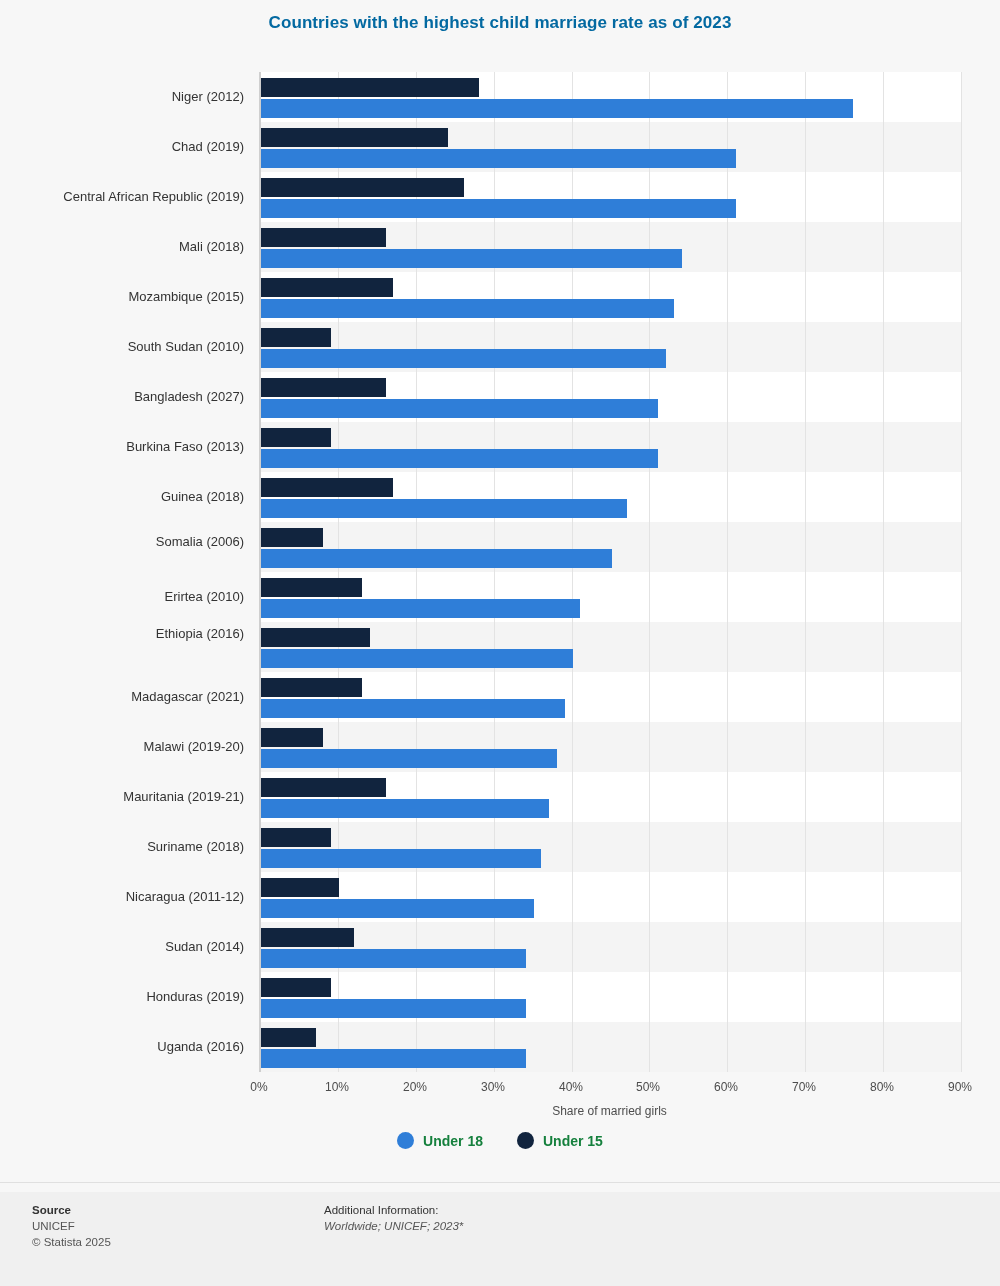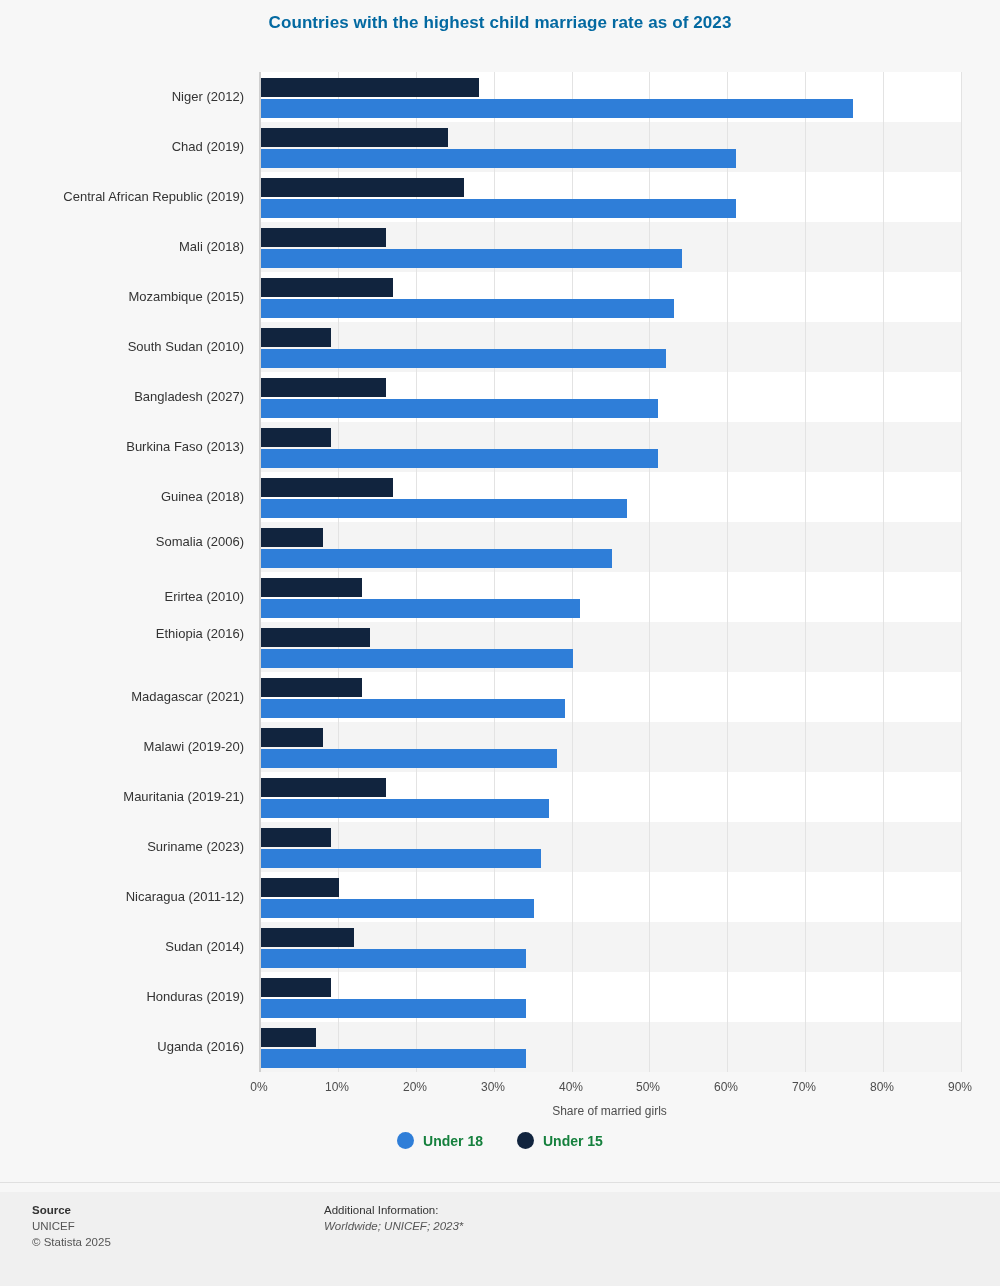--- a/index.html
+++ b/index.html
@@ -187,21 +187,21 @@
       <div class="cat-label" style="top: 267px;">South Sudan (2010)</div>
       <div class="cat-label" style="top: 317px;">Bangladesh (2027)</div>
       <div class="cat-label" style="top: 367px;">Burkina Faso (2013)</div>
       <div class="cat-label" style="top: 417px;">Guinea (2018)</div>
       <div class="cat-label" style="top: 462px;">Somalia (2006)</div>
       <div class="cat-label" style="top: 517px;">Erirtea (2010)</div>
       <div class="cat-label" style="top: 554px;">Ethiopia (2016)</div>
       <div class="cat-label" style="top: 617px;">Madagascar (2021)</div>
       <div class="cat-label" style="top: 667px;">Malawi (2019-20)</div>
       <div class="cat-label" style="top: 717px;">Mauritania (2019-21)</div>
-      <div class="cat-label" style="top: 767px;">Suriname (2023)</div>
+      <div class="cat-label" style="top: 767px;">Suriname (2018)</div>
       <div class="cat-label" style="top: 817px;">Nicaragua (2011-12)</div>
       <div class="cat-label" style="top: 867px;">Sudan (2014)</div>
       <div class="cat-label" style="top: 917px;">Honduras (2019)</div>
       <div class="cat-label" style="top: 967px;">Uganda (2016)</div>
     </div>
   <div class="plot-area">
       <div class="band plain" style="top: 0px; height: 50px;"></div>
       <div class="band alt" style="top: 50px; height: 50px;"></div>
       <div class="band plain" style="top: 100px; height: 50px;"></div>
       <div class="band alt" style="top: 150px; height: 50px;"></div>

